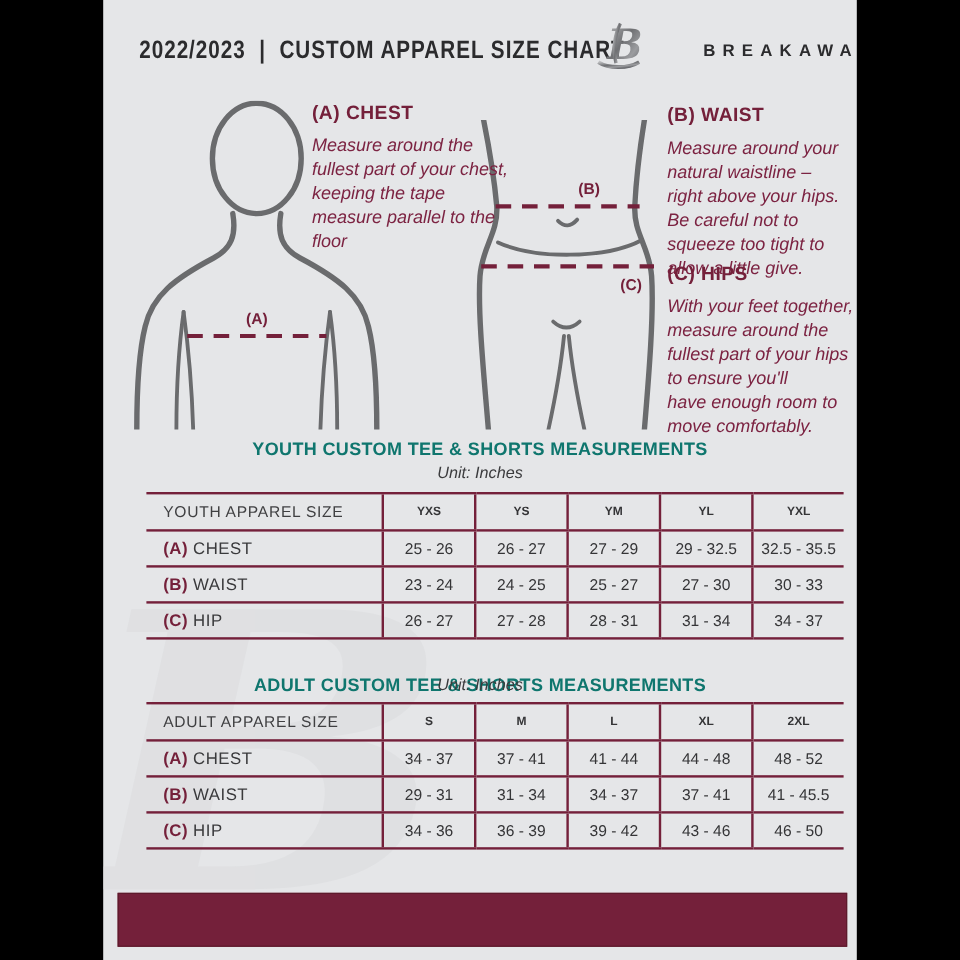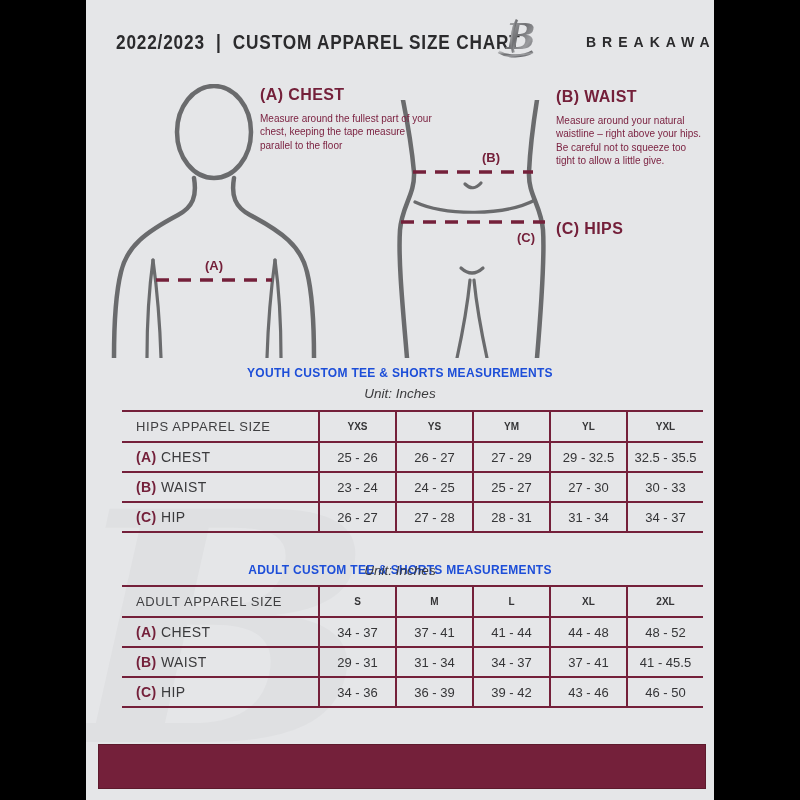--- a/index.html
+++ b/index.html
@@ -50,28 +50,28 @@
   
   .instr{z-index:2;}
   .instr-a{left:174px;top:86px;width:172px;}
   .instr-b{left:470px;top:88px;width:148px;}
   .instr-c{left:470px;top:220px;width:155px;}
   .instr h3{
     margin:0 0 8px 0;font-size:16px;font-weight:800;letter-spacing:.4px;
     color:var(--accent,#74203a);
   }
   .instr p{
-    margin:0;font-size:10px;line-height:1.34;
+    margin:0;font-size:15px;line-height:1.34;font-style:italic;
     color:var(--accent_text,#7c2342);white-space:pre-line;
   }
 
   
   .sec-title{
     left:0;width:628px;text-align:center;z-index:2;
-    font-size:12px;font-weight:bold;color:#1d4ed8;letter-spacing:.3px;
+    font-size:15px;font-weight:bold;color:#0f766e;letter-spacing:.3px;
   }
   .sec-unit{
     left:0;width:628px;text-align:center;z-index:2;
     font-size:13.5px;font-style:italic;color:#3b3b3d;
   }
   .t-youth-title{top:366px;} .t-youth-unit{top:386px;}
   .t-adult-title{top:543px;margin-top:20px;} .t-adult-unit{top:563px;}
 
   
   .tbl-wrap{left:36px;width:557px;z-index:2;}
@@ -161,29 +161,31 @@
   <div class="abs instr instr-a">
     <h3>(A) CHEST</h3>
     <p>Measure around the fullest part of your chest, keeping the tape measure parallel to the floor</p>
   </div>
   <div class="abs instr instr-b">
     <h3>(B) WAIST</h3>
     <p>Measure around your natural waistline – right above your hips. Be careful not to squeeze too tight to allow a little give.</p>
   </div>
   <div class="abs instr instr-c">
     <h3>(C) HIPS</h3>
+    <p>With your feet together, measure around the fullest part of your hips to ensure you'll
+have enough room to move comfortably.</p>
   </div>
 
   <div class="abs sec-title t-youth-title">YOUTH CUSTOM TEE &amp; SHORTS MEASUREMENTS</div>
   <div class="abs sec-unit t-youth-unit">Unit: Inches</div>
   <div class="abs tbl-wrap tbl-youth">
       <table class="size-table">
         <thead>
           <tr>
-            <th class="lbl">HIPS APPAREL SIZE</th>
+            <th class="lbl">YOUTH APPAREL SIZE</th>
             <th>YXS</th>
             <th>YS</th>
             <th>YM</th>
             <th>YL</th>
             <th>YXL</th>
           </tr>
         </thead>
         <tbody>
           <tr>
             <td class="lbl"><span class="key">(A)</span> CHEST</td>

